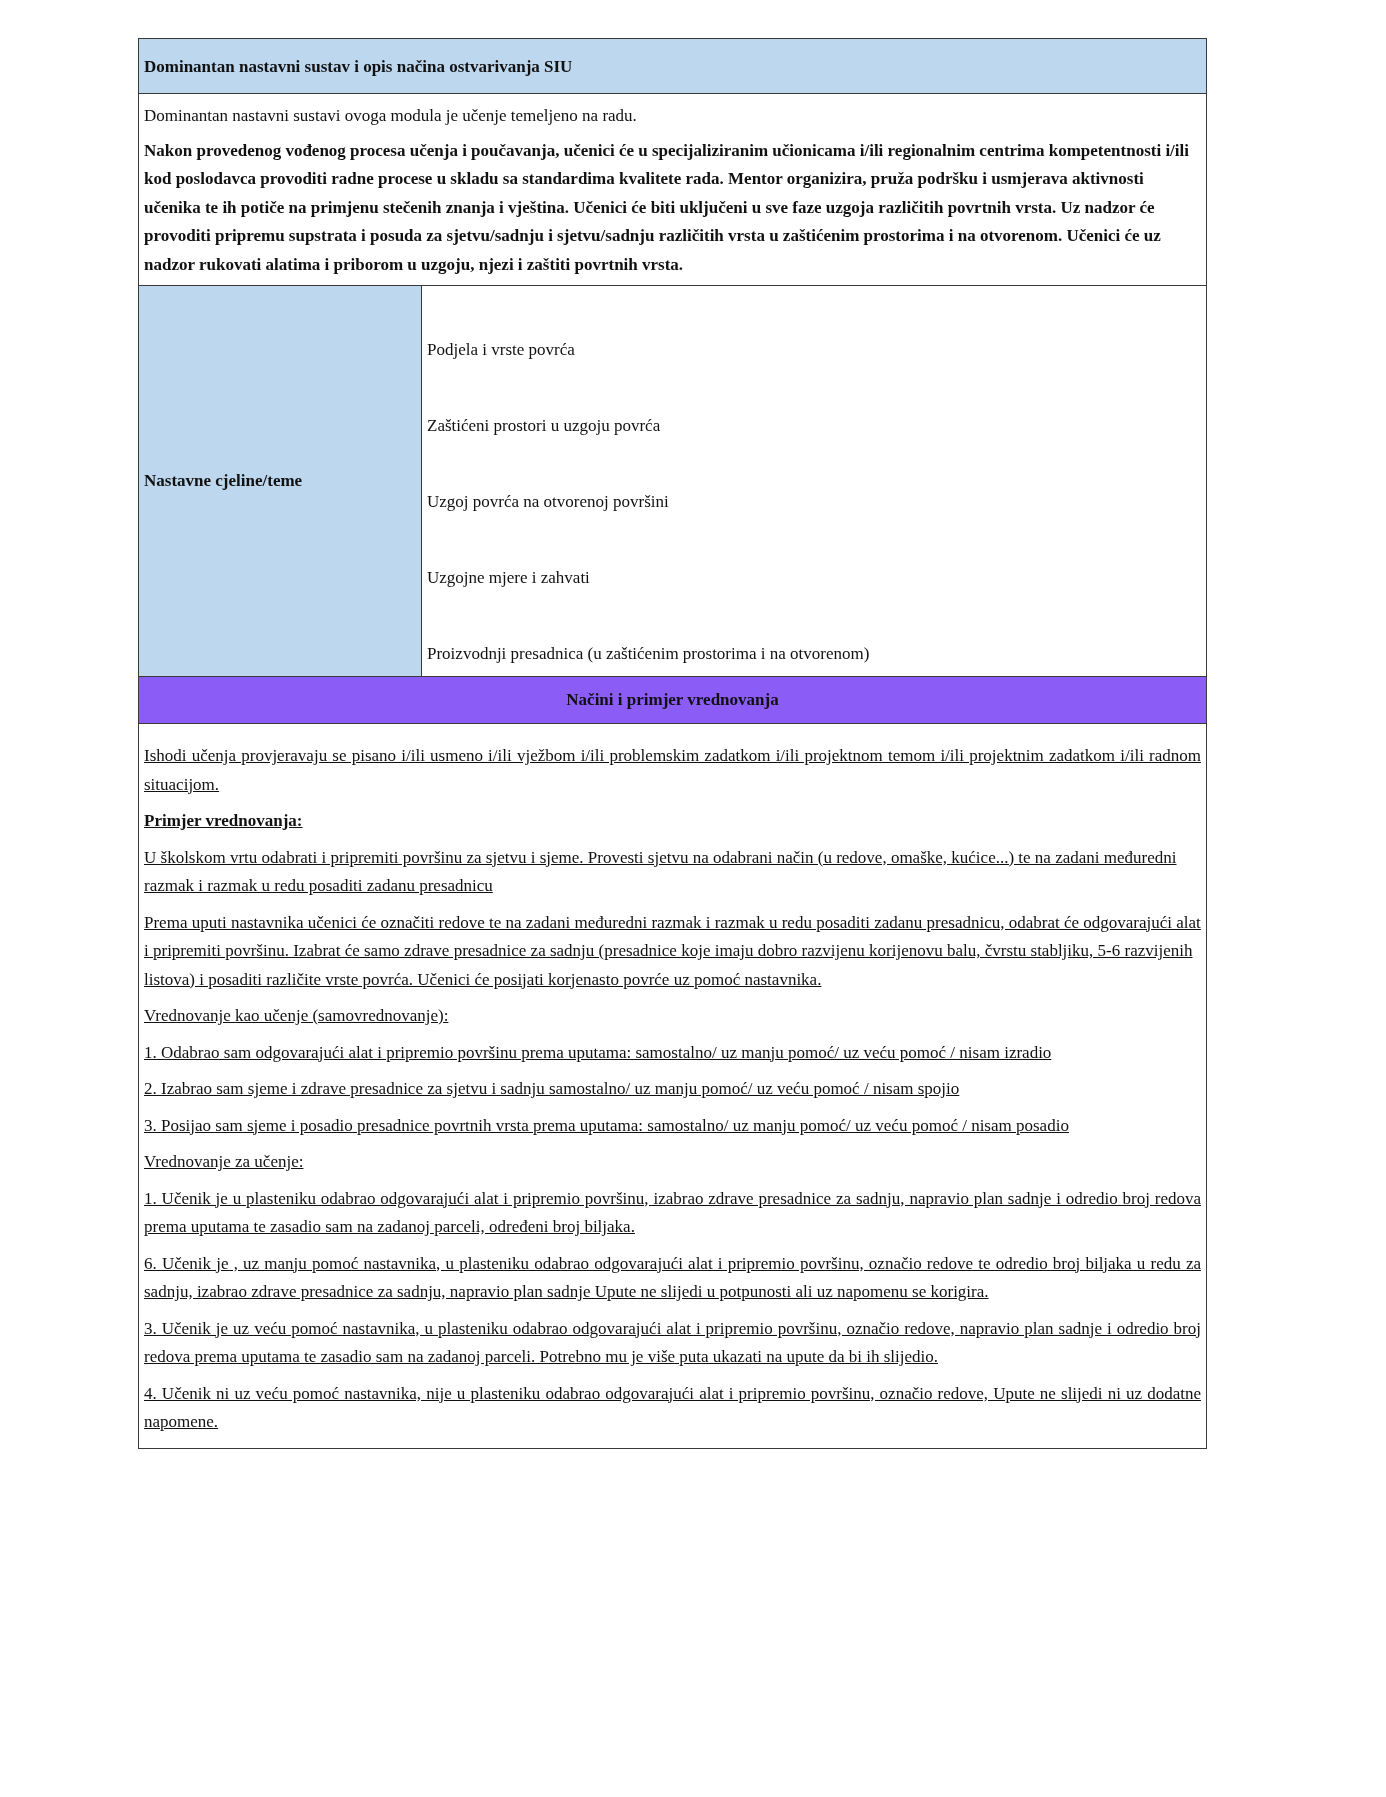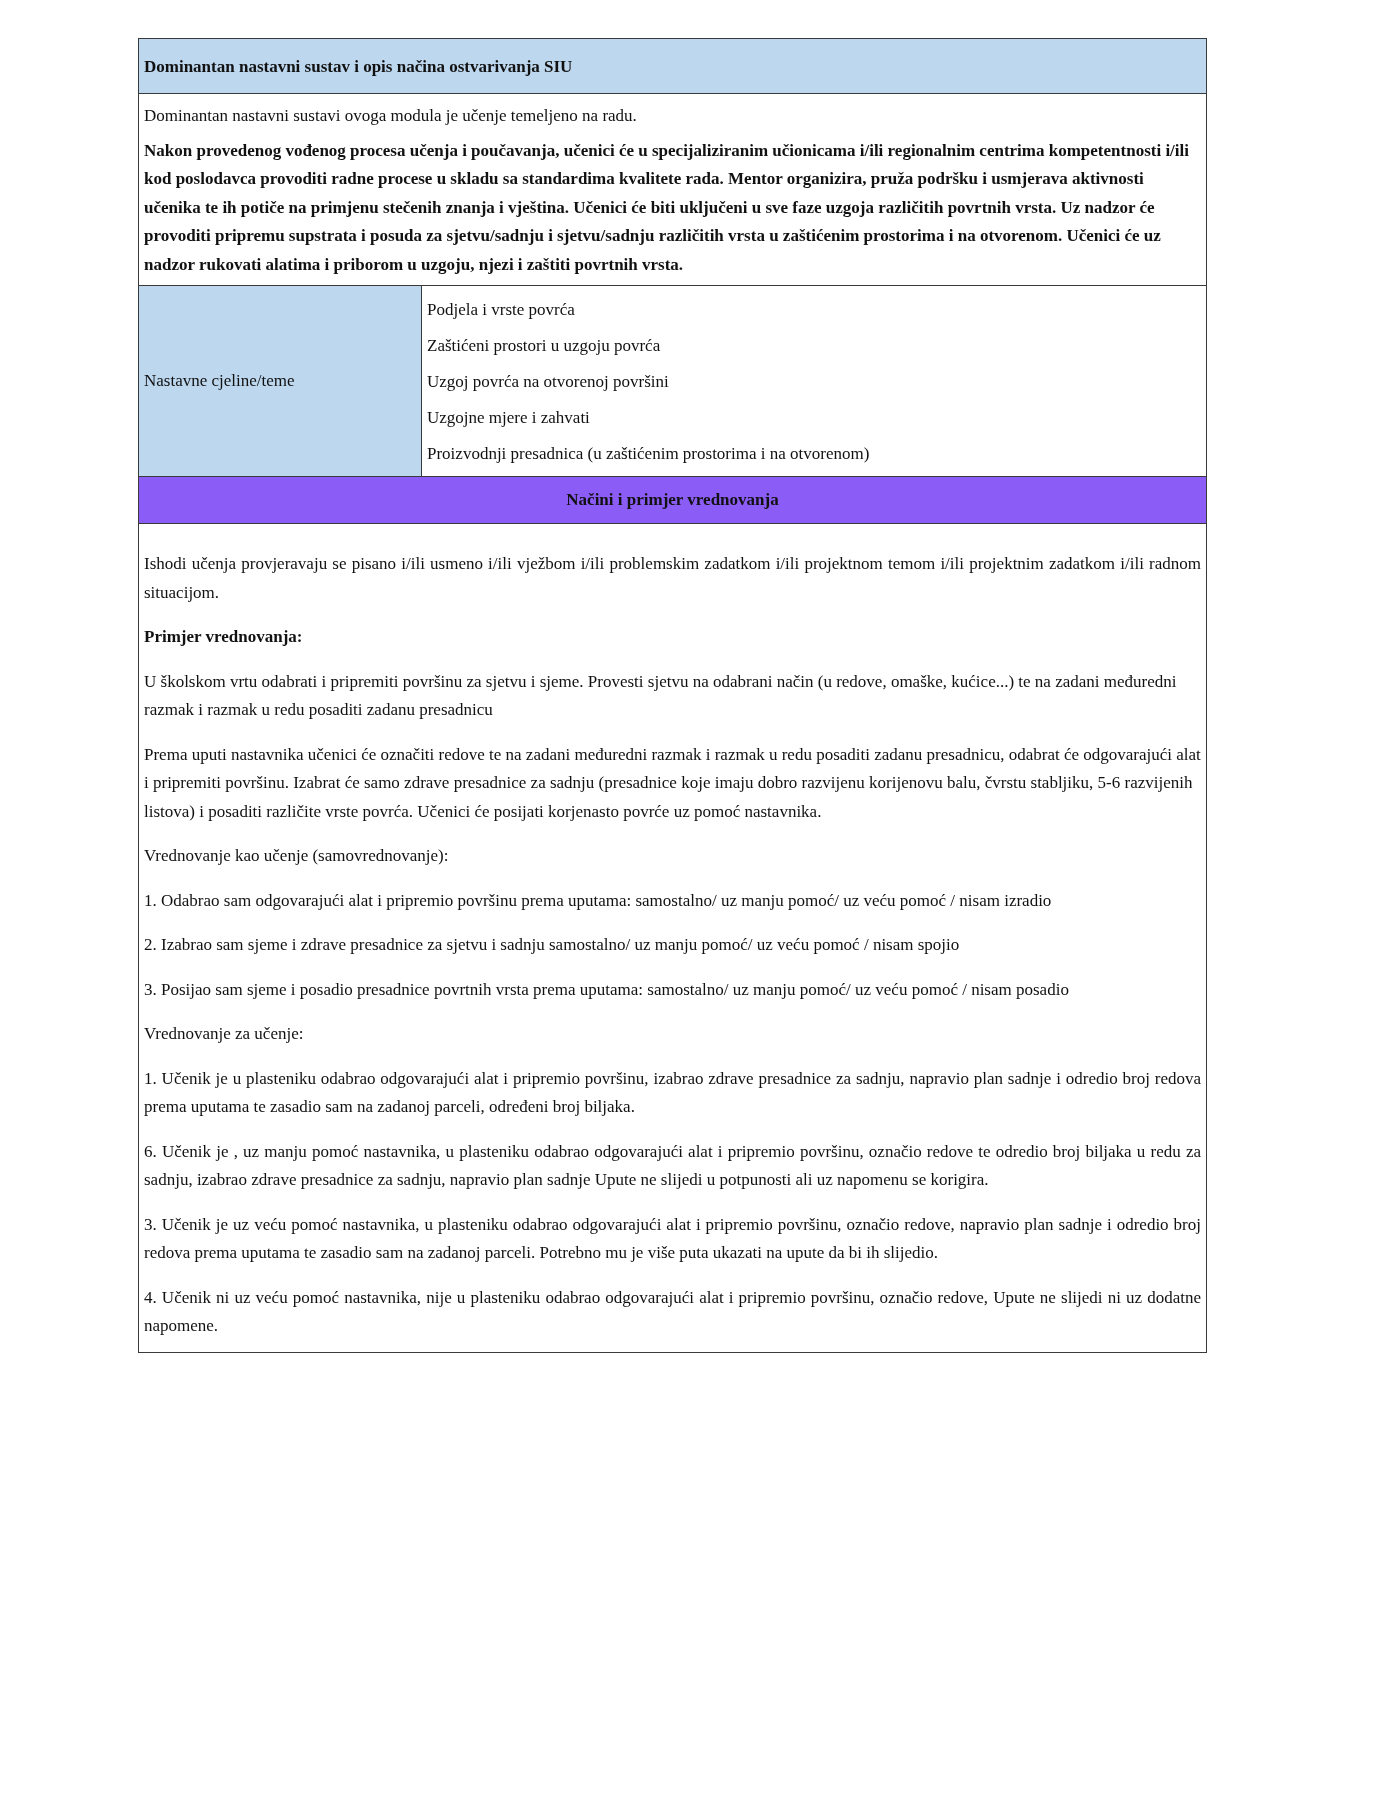--- a/index.html
+++ b/index.html
@@ -43,28 +43,28 @@
       vertical-align: middle !important;
       text-align: center;
     }
     .body-cell p {
       margin: 0;
     }
     .section1 { padding-top: 8px !important; padding-bottom: 6px !important; }
     .section1 p + p { margin-top: 6px; font-weight: bold; }
     .label-cell {
       background: #bdd7ee;
-      font-weight: normal;
+      font-weight: bold;
       vertical-align: middle !important;
       width: 283px;
     }
     .topics-cell { padding-top: 6px !important; padding-bottom: 4px !important; }
-    .topics-cell .topic { display: block; height: 36px; line-height: 36px; }
+    .topics-cell .topic { display: block; height: 36px; line-height: 36px; margin-top: 40px; }
     .section3 { padding-top: 10px !important; padding-bottom: 6px !important; }
-    .section3 p { margin: 16px 0 5px 0; }
+    .section3 p { margin: 8px 0 5px 0; text-decoration: underline; }
     .justify { text-align: justify; }
     .bold { font-weight: bold; }
   </style>
 </head>
 <body>
 
 <table class="doc-table">
   <colgroup>
     <col style="width:283px">
     <col style="width:785px">

